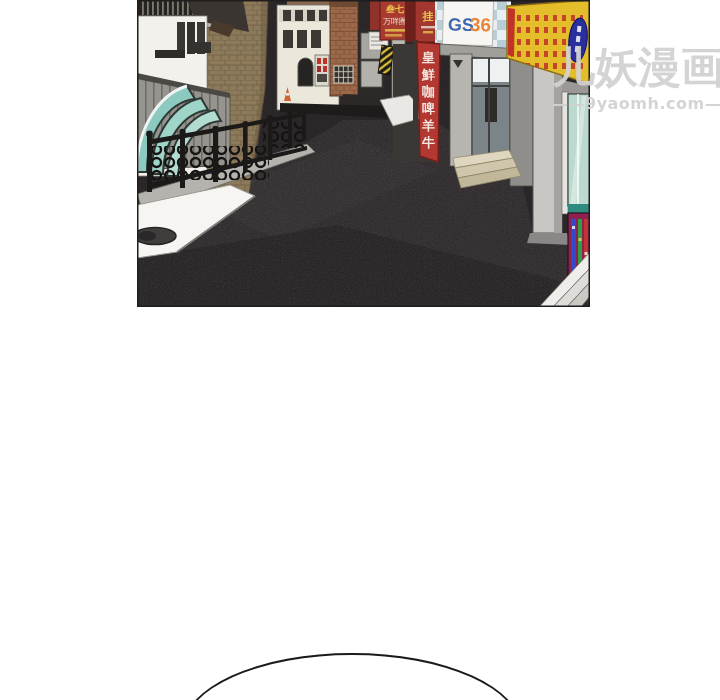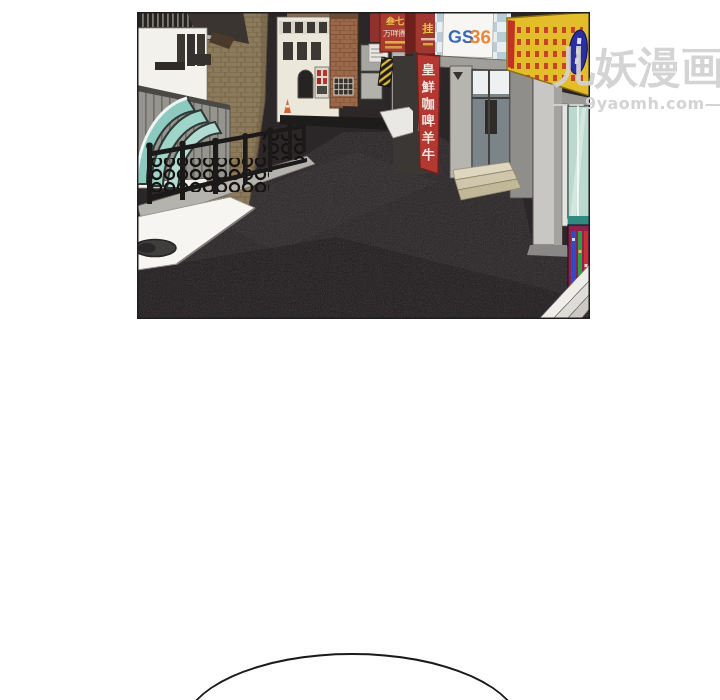--- a/index.html
+++ b/index.html
@@ -1,19 +1,19 @@
 <!DOCTYPE html>
 <html><head>
 <meta charset="utf-8">
 <style>
   html,body{margin:0;padding:0;}
   body{width:720px;height:700px;overflow:hidden;background:#ffffff;
        font-family:"Liberation Sans", sans-serif;}
   .page{position:relative;width:720px;height:700px;background:#ffffff;overflow:hidden;}
-  .panel{position:absolute;left:137px;top:12px;width:383px;height:307px;}
+  .panel{position:absolute;left:137px;top:0;width:383px;height:307px;}
   .panel svg{display:block;}
   .watermark{position:absolute;left:552px;top:45px;width:172px;z-index:4;
              color:#d2d2d2;opacity:.95;pointer-events:none;text-align:center;}
   .wm-title{font-family:"DejaVu Sans", sans-serif;font-weight:bold;
             font-size:43px;line-height:1.05;letter-spacing:0px;white-space:nowrap;}
   .wm-url{font-family:"DejaVu Sans", sans-serif;font-weight:bold;
           font-size:16px;margin-top:4px;letter-spacing:.5px;white-space:nowrap;}
   .bubble{position:absolute;left:182px;top:653px;width:336px;height:150px;
           background:#ffffff;border:2px solid #1b1b1b;border-radius:50%;z-index:3;}
   text{font-family:"Liberation Sans", sans-serif;}

